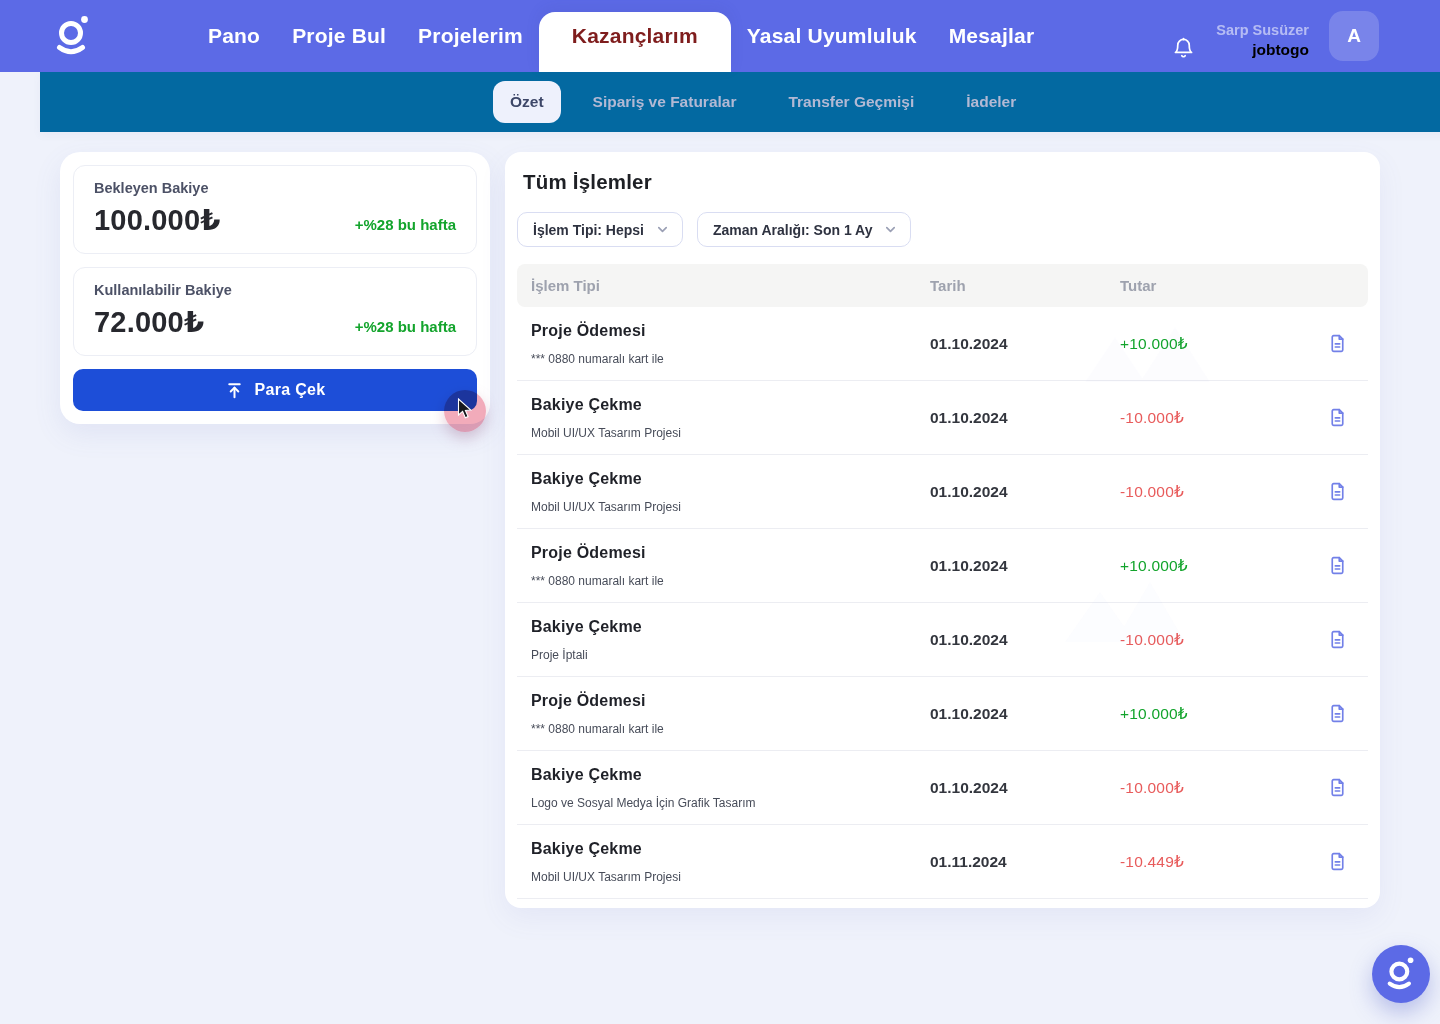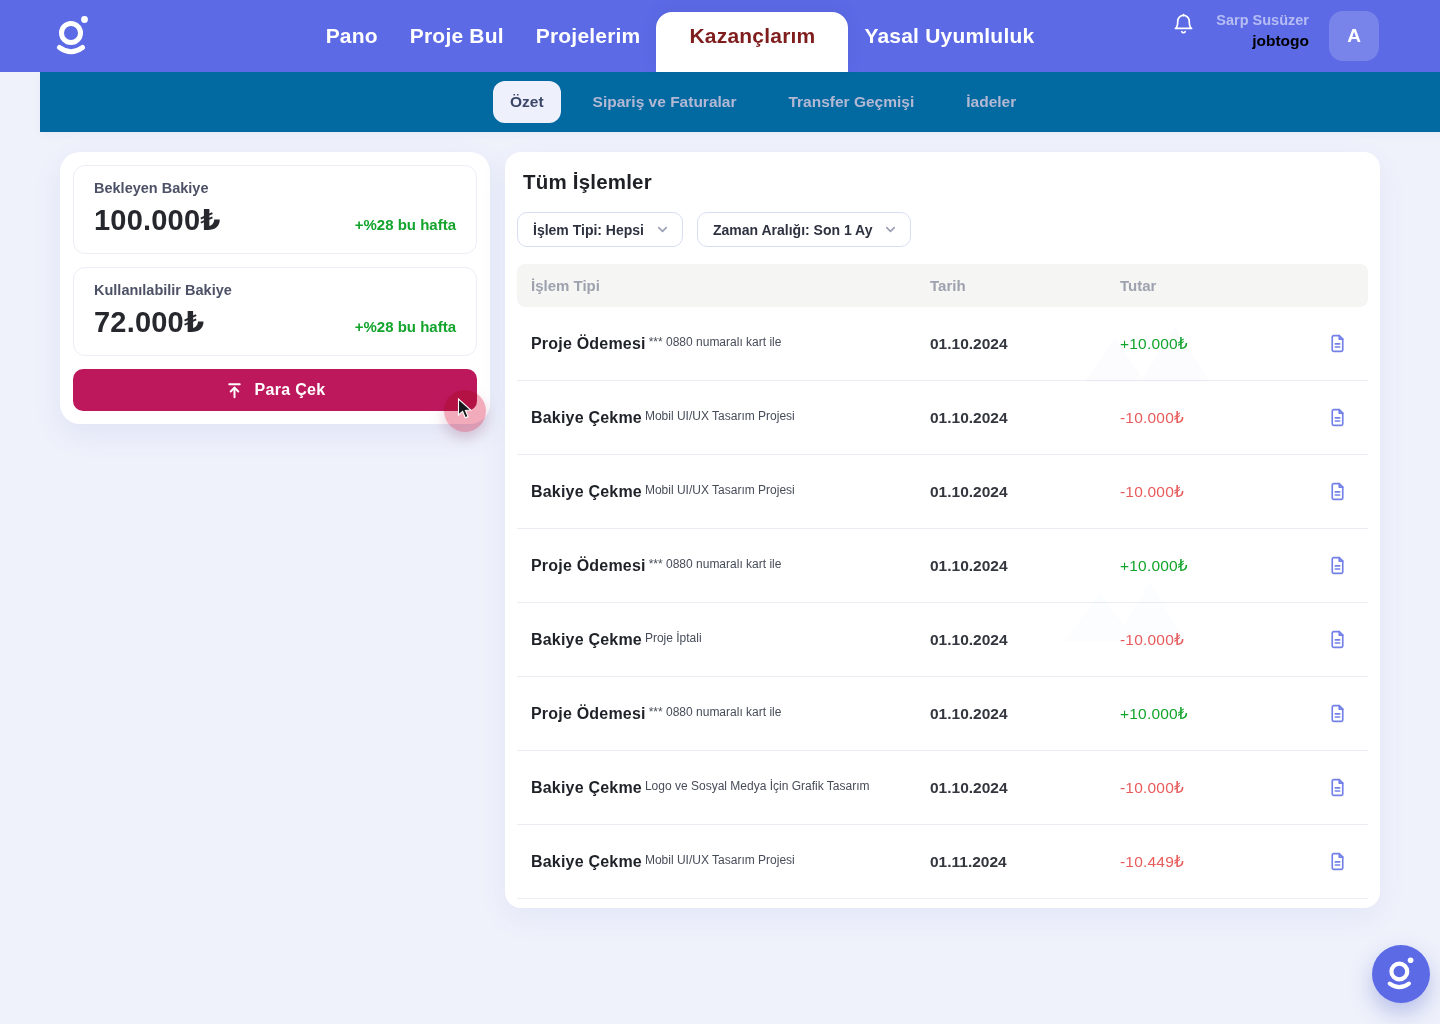--- a/index.html
+++ b/index.html
@@ -23,21 +23,21 @@
     color:#FFFFFF; font-size:21px; font-weight:700; letter-spacing:.2px;
     padding:0 16px; height:72px; display:flex; align-items:center; cursor:pointer; white-space:nowrap;
   }
   .nav-item.active {
     background:#FFFFFF; color:#7f1d1d;
     height:60px; align-self:flex-end;
     border-radius:16px 16px 0 0;
     padding:0 33px 12px 33px;
     box-shadow:0 -4px 14px rgba(60,70,160,0.10);
   }
-  .nav-right { display:flex; align-items:flex-start; margin-left:120px; margin-right:61px; gap:20px; }
+  .nav-right { display:flex; align-items:flex-end; margin-left:120px; margin-right:61px; gap:20px; }
   .bell-btn { width:26px; height:26px; display:flex; align-items:center; justify-content:center; cursor:pointer; }
   .user-meta { text-align:right; line-height:1.35; }
   .user-name { color:rgba(255,255,255,0.55); font-size:14.5px; font-weight:600; }
   .user-company { color:#000000; font-size:15.5px; font-weight:800; }
   .avatar {
     width:50px; height:50px; border-radius:14px; background:rgba(255,255,255,0.18);
     color:#FFFFFF; font-size:19px; font-weight:700;
     display:flex; align-items:center; justify-content:center; cursor:pointer;
   }
 
@@ -64,21 +64,21 @@
   .balance-card {
     border:1px solid #ECEEF5; border-radius:12px; background:#FFFFFF;
     padding:14px 20px 16px 20px; margin-bottom:13px;
   }
   .balance-label { font-size:14.5px; font-weight:600; color:#4C5166; margin-bottom:7px; }
   .balance-row { display:flex; align-items:flex-end; justify-content:space-between; padding-right:0; }
   .balance-amount { font-size:29px; font-weight:800; color:#27282E; letter-spacing:.2px; }
   .balance-delta { font-size:15px; font-weight:800; color:#13A42C; padding-bottom:4px; }
   .withdraw-btn {
     margin-top:7px; width:100%; height:42px; border:none; border-radius:10px;
-    background:#be185d; color:#FFFFFF; font-family:inherit;
+    background:#1d4ed8; color:#FFFFFF; font-family:inherit;
     font-size:16px; font-weight:800; letter-spacing:.3px;
     display:flex; align-items:center; justify-content:center; gap:11px; cursor:pointer;
   }
 
   
   .click-dot {
     position:absolute; left:444px; top:390px; width:42px; height:42px; border-radius:50%;
     background:rgba(241,166,182,0.95); mix-blend-mode:multiply;
     box-shadow:0 6px 14px rgba(180,120,150,0.35); z-index:40;
   }
@@ -101,21 +101,21 @@
   .table { margin:0; }
   .t-head {
     display:grid; grid-template-columns:399px 190px 1fr 48px; align-items:center;
     height:43px; background:#F5F5F4; border-radius:8px; padding-left:14px;
     color:#9EA2AE; font-size:15px; font-weight:600;
   }
   .t-row {
     display:grid; grid-template-columns:399px 190px 1fr 48px; align-items:center;
     min-height:74px; padding-left:14px; border-bottom:1px solid #ECEDF2;
   }
-  .t-cell-main { display:flex; flex-direction:row; gap:3px; padding:14px 0; }
+  .t-cell-main { display:flex; flex-direction:column; gap:12px; padding:14px 0; }
   .tx-type { font-size:16px; font-weight:800; color:#1F2128; letter-spacing:.2px; }
   .tx-detail { font-size:12px; font-weight:400; color:#474C59; }
   .tx-date { font-size:15.5px; font-weight:600; color:#33363E; }
   .tx-amount { font-size:15.5px; font-weight:400; letter-spacing:.2px; }
   .tx-amount.pos { color:#13A42C; }
   .tx-amount.neg { color:#E85B5B; }
   .doc-btn { width:34px; height:34px; display:flex; align-items:center; justify-content:center; cursor:pointer; border-radius:8px; }
 
   .watermark {
     position:absolute; opacity:0.5; pointer-events:none;
@@ -157,20 +157,23 @@
   </div>
 
   <div class="nav-item active">
     <span>Kazançlarım</span>
   </div>
 
   <div class="nav-item">
     <span>Yasal Uyumluluk</span>
   </div>
 
+  <div class="nav-item">
+    <span>Mesajlar</span>
+  </div>
 </nav>
 
     <div class="nav-right">
       <div class="bell-btn">
         <svg width="23" height="24" viewBox="0 0 24 24" fill="none" stroke="#FFFFFF" stroke-width="1.8" stroke-linecap="round" stroke-linejoin="round">
           <path d="M18 9a6 6 0 0 0-12 0c0 6-2.4 7.6-2.4 7.6h16.8S18 15 18 9z"></path>
           <path d="M10.2 20a2 2 0 0 0 3.6 0"></path>
           <path d="M12 2.2v1"></path>
         </svg>
       </div>

